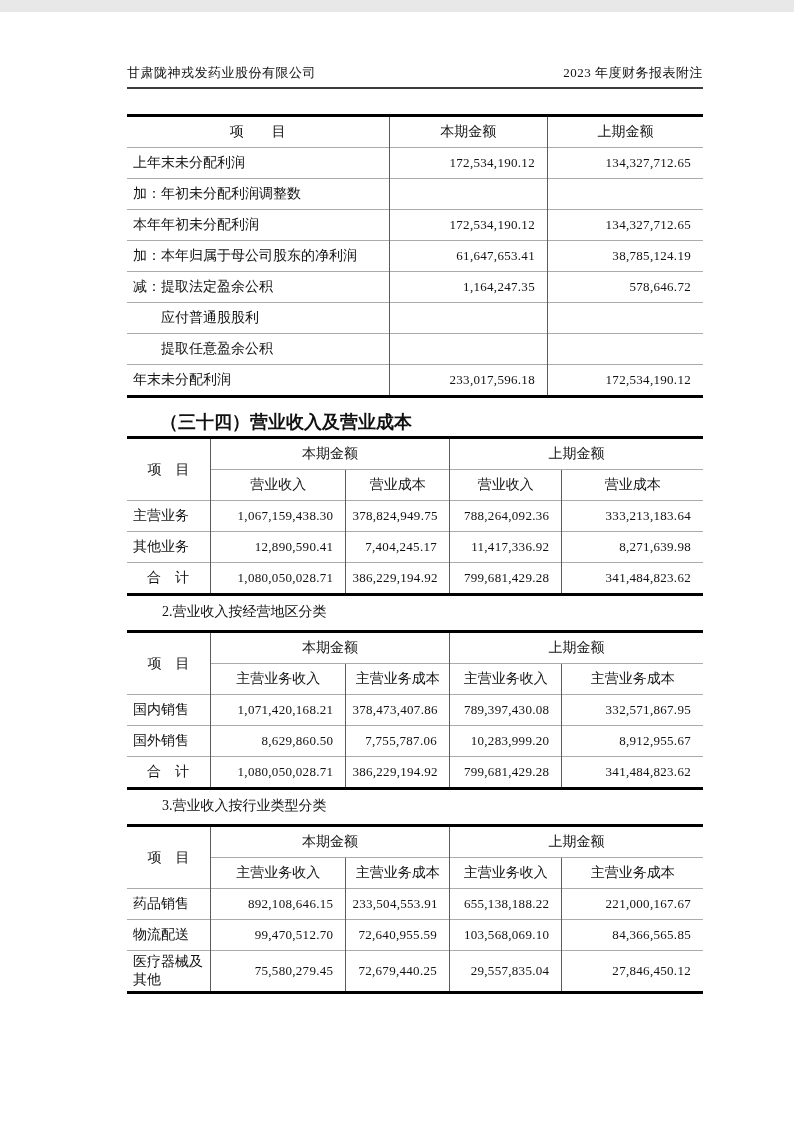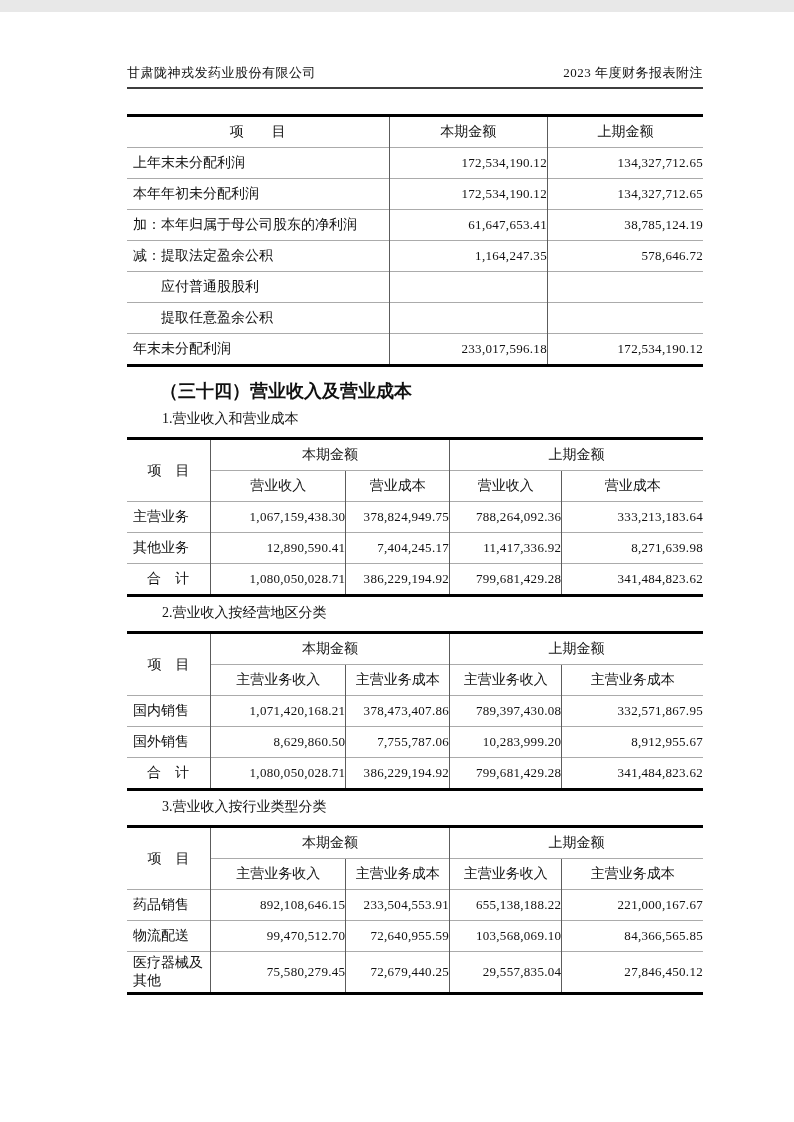--- a/index.html
+++ b/index.html
@@ -44,21 +44,21 @@
     height: 26px;
     font-weight: normal;
     overflow: hidden;
   }
   .fin-table .no-bl { border-left: none; }
   .fin-table th { text-align: center; }
   .fin-table td.lbl { text-align: left; }
   .fin-table td.num {
     text-align: right;
     font-size: 13px;
-    padding-right: 0;
+    padding-right: 12px;
     letter-spacing: 0.3px;
   }
   
   .section-heading {
     margin: 12px 0 0 0;
     padding-left: 33px;
     font-size: 18px;
     font-weight: bold;
     height: 24px; line-height: 24px;
   }
@@ -106,20 +106,25 @@
           </tr>
         </thead>
         <tbody>
 
             <tr>
               <td class="lbl no-bl">上年末未分配利润</td>
               <td class="num">172,534,190.12</td>
               <td class="num">134,327,712.65</td>
             </tr>
 
+            <tr>
+              <td class="lbl no-bl">加：年初未分配利润调整数</td>
+              <td class="num"></td>
+              <td class="num"></td>
+            </tr>
 
             <tr>
               <td class="lbl no-bl">本年年初未分配利润</td>
               <td class="num">172,534,190.12</td>
               <td class="num">134,327,712.65</td>
             </tr>
 
             <tr>
               <td class="lbl no-bl">加：本年归属于母公司股东的净利润</td>
               <td class="num">61,647,653.41</td>
@@ -150,21 +155,20 @@
               <td class="lbl no-bl">年末未分配利润</td>
               <td class="num">233,017,596.18</td>
               <td class="num">172,534,190.12</td>
             </tr>
           </tbody>
       </table>
     </div>
 
     <div class="section-heading">（三十四）营业收入及营业成本</div>
 
-    <div class="sub-heading">1.营业收入和营业成本</div>
     <div class="tbl-wrap">
       <table class="fin-table">
         <colgroup>
             <col style="width:14.5%">
             <col style="width:23.5%">
             <col style="width:18%">
             <col style="width:19.5%">
             <col style="width:24.5%">
           </colgroup>
         <thead>

